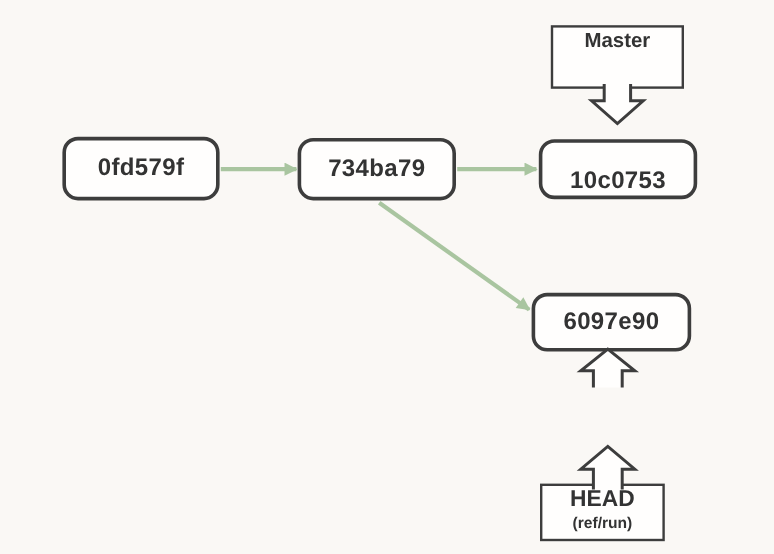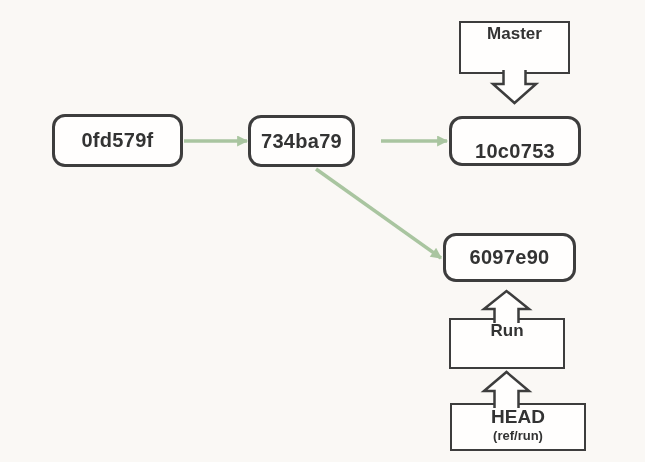--- a/index.html
+++ b/index.html
@@ -53,41 +53,38 @@
 </style>
 </head>
 <body>
 
 <div class="canvas">
 
   <div class="node" style="left:52px;  top:114px; width:131px; height:53px;">
     <span>0fd579f</span>
   </div>
 
-  <div class="node" style="left:248px; top:115px; width:107px; height:52px;">
+  <div class="node" style="left:248px; top:115px; width:132px; height:52px;">
     <span>734ba79</span>
   </div>
 
   <div class="node" style="left:449px; top:116px; width:132px; height:50px;align-items:flex-end;">
     <span>10c0753</span>
   </div>
 
-  <div class="node" style="left:443px; top:233px; width:133px; height:49px;">
+  <div class="node" style="left:443px; top:244px; width:133px; height:49px;">
     <span>6097e90</span>
   </div>
 
   <div class="tag" style="left:459px; top:21px; width:111px; height:53px;">
     <span class="main">Master</span>
   </div>
 
-  <div class="tag" style="left:449px; top:318px; width:116px; height:51px;">
-    <span class="main">Run</span>
-  </div>
 
-  <div class="tag head" style="left:450px; top:403px; width:136px; height:48px;">
+  <div class="tag head" style="left:450px; top:403px; width:104px; height:48px;">
     <span class="main">HEAD</span>
     <span class="sub">(ref/run)</span>
   </div>
 
   <svg class="overlay" viewBox="0 0 645 462">
     <defs>
       <marker id="greenhead" markerUnits="userSpaceOnUse" markerWidth="12" markerHeight="11" viewBox="0 0 10 10" refX="9" refY="5" orient="auto">
         <path d="M0,0 L10,5 L0,10 Z" fill="#a9c5a0"></path>
       </marker>
     </defs>

